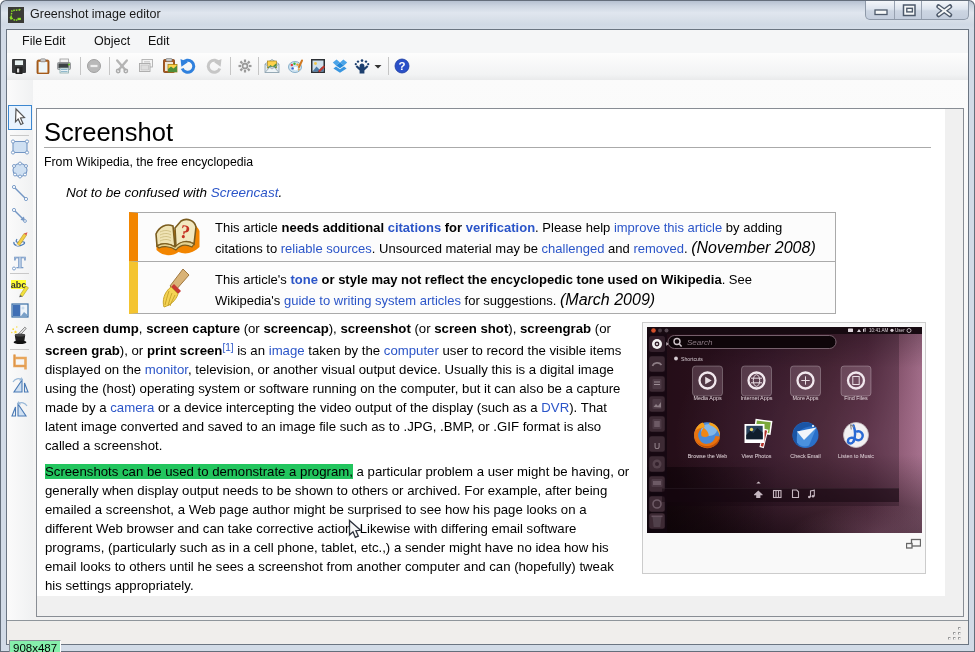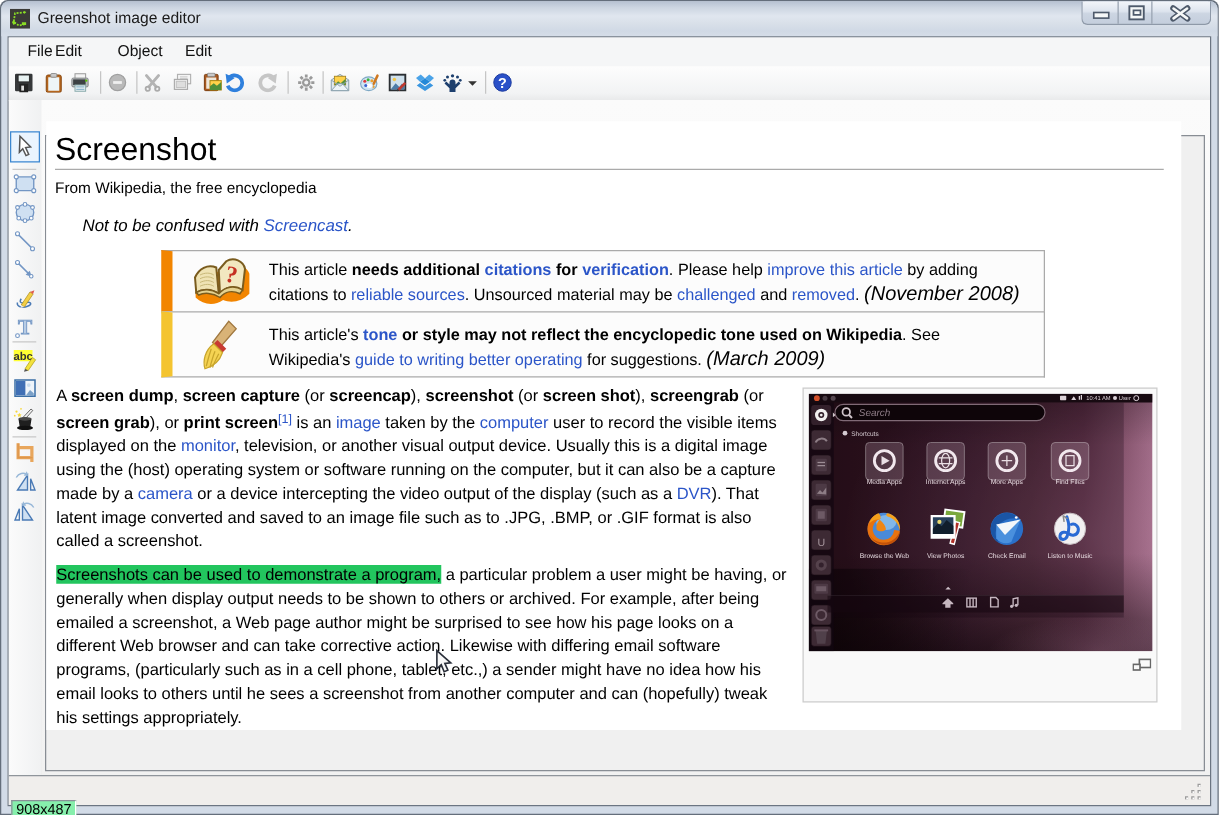--- a/index.html
+++ b/index.html
@@ -20,21 +20,21 @@
   #toolbar{position:absolute;left:7px;top:53px;width:961px;height:27px;background:linear-gradient(180deg,#fdfdfd,#f2f3f4 80%,#e9eaeb 100%);border-bottom:1px solid #e0e0e0;}
   .tsep{position:absolute;top:4px;width:1px;height:18px;background:#c5c5c5;}
   .ticon{position:absolute;top:5px;width:16px;height:16px;}
   
   #sidebar{position:absolute;left:7px;top:80px;width:26px;height:540px;background:linear-gradient(90deg,#fbfbfb,#f0f1f2);border-right:1px solid #e3e3e3;}
   .ssep{position:absolute;left:3px;width:19px;height:1px;background:#c8c8c8;}
   .sicon{position:absolute;left:3px;width:20px;height:20px;}
   
   #canvas{position:absolute;left:33px;top:80px;width:935px;height:540px;background:linear-gradient(180deg,#fbfbfb,#f1f1f1);}
   #panel{position:absolute;left:36px;top:108px;width:926px;height:507px;border:1px solid #888d94;background:#f0f0f0;}
-  #page{position:absolute;left:37px;top:97px;width:908px;height:487px;background:#ffffff;overflow:hidden;}
+  #page{position:absolute;left:37px;top:109px;width:908px;height:487px;background:#ffffff;overflow:hidden;}
   
   #statusbar{position:absolute;left:7px;top:620px;width:961px;height:24px;background:#f0eeec;border-top:1px solid #8f959b;box-sizing:border-box;}
   .spanel{position:absolute;top:19px;height:14px;background:#86efac;border-top:1px solid #898f98;border-left:1px solid #898f98;border-bottom:1px solid #fff;border-right:1px solid #fff;font-size:11.5px;color:#000;padding:0 3px;line-height:14px;white-space:nowrap;}
   
   #page h1{position:absolute;left:7px;top:9px;margin:0;font-weight:normal;font-size:25.5px;color:#000;font-family:"Liberation Sans",sans-serif;}
   #pghr{position:absolute;left:7px;top:38px;width:887px;height:1px;background:#aaa;}
   #fromwiki{position:absolute;left:7px;top:46px;font-size:12.3px;color:#000;}
   #hatnote{position:absolute;left:29px;top:76px;font-size:13.5px;font-style:italic;color:#000;}
   a{text-decoration:none;color:#2b55c8;}
   .ambox{position:absolute;left:92px;width:697px;border:1px solid #aaa;background:#fcfcfc;}
@@ -335,21 +335,21 @@
      <path d="M22 2 L28 8 L14 24 L9 19 Z" fill="#d9b377" stroke="#a07840" stroke-width="1"></path>
      <path d="M13 17 L20 24 L17 27 L10 20 Z" fill="#c83a32"></path>
      <path d="M10 20 L17 27 C15 33 10 38 3 40 C1 34 3 25 10 20 Z" fill="#f5d353" stroke="#c8a52c" stroke-width="1"></path>
      <g stroke="#c8a52c" stroke-width="1" fill="none">
           <path d="M8 24 C6 30 5 34 4 38"></path>
           <path d="M11 26 C9 31 8 35 7 39"></path>
           <path d="M14 28 C12 32 10 36 9 39"></path>
         </g>
    </svg>
    <div class="amtext" style="top:109px">This article <b>needs additional</b> <a><b>citations</b></a> <b>for</b> <a><b>verification</b></a>. Please help <a>improve this article</a> by adding<br>citations to <a>reliable sources</a>. Unsourced material may be <a>challenged</a> and <a>removed</a>. <span class="small">(November 2008)</span></div>
-   <div class="amtext" style="top:161px">This article's <a><b>tone</b></a> <b>or style may not reflect the encyclopedic tone used on Wikipedia</b>. See<br>Wikipedia's <a>guide to writing better operating</a> for suggestions. <span class="small">(March 2009)</span></div>
+   <div class="amtext" style="top:161px">This article's <a><b>tone</b></a> <b>or style may not reflect the encyclopedic tone used on Wikipedia</b>. See<br>Wikipedia's <a>guide to writing system articles</a> for suggestions. <span class="small">(March 2009)</span></div>
    <div class="para" style="top:210px">A <b>screen dump</b>, <b>screen capture</b> (or <b>screencap</b>), <b>screenshot</b> (or <b>screen shot</b>), <b>screengrab</b> (or<br><b>screen grab</b>), or <b>print screen</b><a style="font-size:10px;vertical-align:4px">[1]</a> is an <a>image</a> taken by the <a>computer</a> user to record the visible items<br>displayed on the <a>monitor</a>, television, or another visual output device. Usually this is a digital image<br>using the (host) operating system or software running on the computer, but it can also be a capture<br>made by a <a>camera</a> or a device intercepting the video output of the display (such as a <a>DVR</a>). That<br>latent image converted and saved to an image file such as to .JPG, .BMP, or .GIF format is also<br>called a screenshot.</div>
    <div class="para" style="top:353px"><span class="hl">Screenshots can be used to demonstrate a program,</span> a particular problem a user might be having, or<br>generally when display output needs to be shown to others or archived. For example, after being<br>emailed a screenshot, a Web page author might be surprised to see how his page looks on a<br>different Web browser and can take corrective action. Likewise with differing email software<br>programs, (particularly such as in a cell phone, tablet, etc.,) a sender might have no idea how his<br>email looks to others until he sees a screenshot from another computer and can (hopefully) tweak<br>his settings appropriately.</div>
    <div id="thumb">
      <div id="thumbimg">
      <svg width="275" height="206" viewBox="0 0 275 206">
       <defs>
         <linearGradient id="wall" x1="0" y1="0" x2="1" y2="0">
           <stop offset="0" stop-color="#2a1119"></stop>
                 <stop offset="0.45" stop-color="#39192a"></stop>
                 <stop offset="0.65" stop-color="#44202f"></stop>

